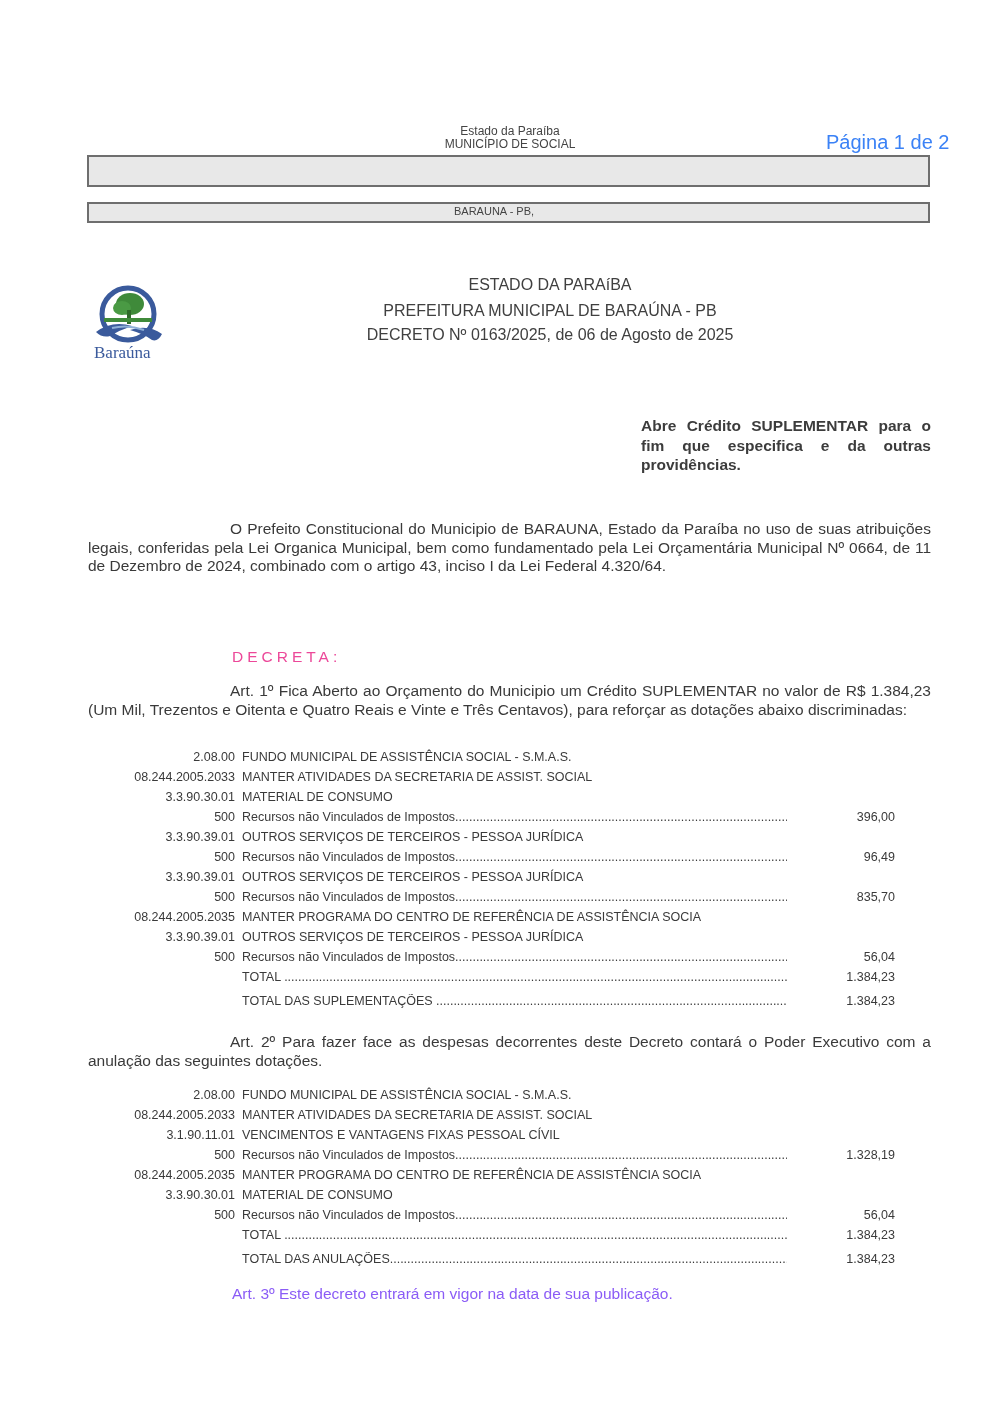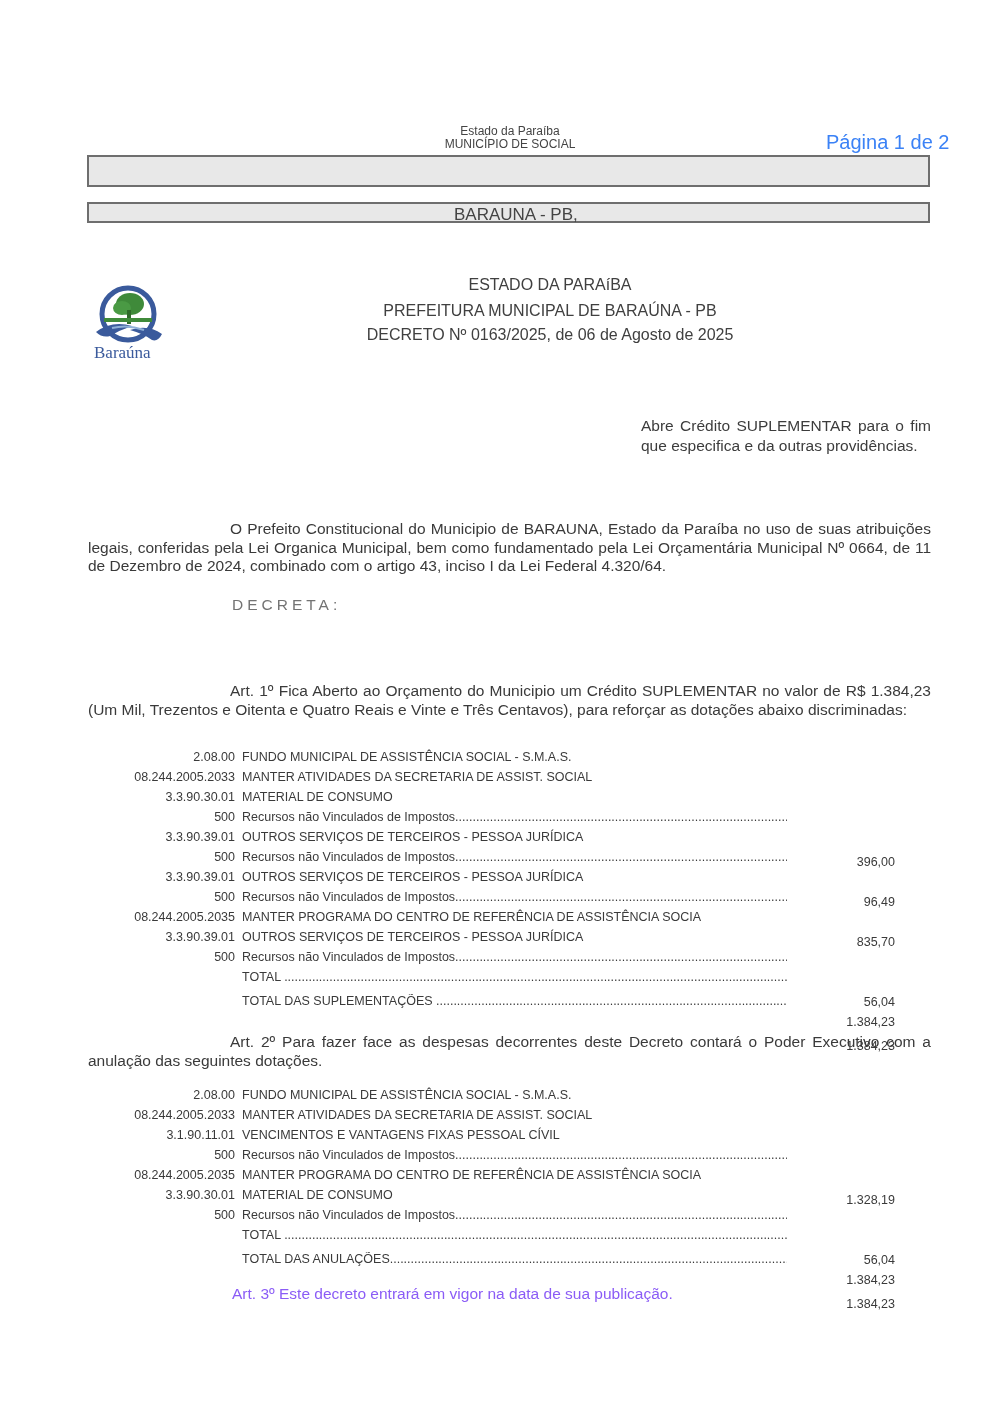--- a/index.html
+++ b/index.html
@@ -6,41 +6,41 @@
   body {
     width: 1000px; height: 1423px; background: #ffffff; position: relative; overflow: hidden;
     font-family: "Liberation Sans", sans-serif; color: #3a3a3a;
   }
   .abs { position: absolute; }
   .hdr-state { left: 400px; top: 125px; width: 220px; text-align: center; font-size: 12px; line-height: 13px; color: #444; }
   .hdr-page { left: 826px; top: 122px; font-size: 20px; color: #3b82f6; margin-top: 9px; }
   .box { left: 87px; width: 843px; background: #e8e8e8; border: 2px solid #6e6e6e; box-sizing: border-box; }
   .box1 { top: 155px; height: 32px; }
   .box2 { top: 202px; height: 21px; }
-  .box2-text { left: 454px; top: 205px; font-size: 17px; color: #444; }
+  .box2-text { left: 454px; top: 205px; font-size: 11px; color: #444; }
   .logo { left: 92px; top: 284px; width: 80px; height: 80px; }
   .logo-text { left: 94px; top: 343px; font-family: "Liberation Serif", serif; font-size: 17px; color: #3a5a9c; }
   .title { left: 330px; width: 440px; text-align: center; font-size: 16px; color: #404040; }
   .t1 { top: 276px; }
   .t2 { top: 302px; }
   .t3 { top: 326px; }
-  .ementa { left: 641px; top: 416px; width: 290px; font-size: 15.5px; line-height: 19.5px; text-align: justify; text-align-last: left; color: #3c3c3c; }
+  .ementa { left: 641px; top: 416px; width: 290px; font-size: 15.5px; line-height: 19.5px; text-align: justify; text-align-last: left; color: #3c3c3c; font-weight: bold; }
   .para { left: 88px; width: 843px; font-size: 15.5px; line-height: 18.5px; text-align: justify; color: #3a3a3a; }
   .para .ind { display: inline-block; width: 142px; }
   .p1 { top: 520px; }
-  .decreta { left: 232px; top: 596px; font-size: 15.5px; letter-spacing: 4px; color: #737373; }
+  .decreta { left: 232px; top: 648px; font-size: 15.5px; letter-spacing: 4px; color: #ec4899; }
   .art1 { top: 666px; margin-top: 16px; }
   .art2 { top: 1033px; }
   .art3 { left: 232px; top: 1285px; font-size: 15.5px; color: #8b5cf6; }
   .tbl { left: 100px; width: 800px; font-size: 12.5px; color: #3a3a3a; }
   .row { position: absolute; left: 0; height: 16px; width: 800px; white-space: nowrap; }
   .row .code { position: absolute; right: 665px; text-align: center; }
   .row .desc { position: absolute; left: 142px; }
   .row .dots { position: absolute; left: 142px; width: 545px; overflow: hidden; white-space: nowrap; }
-  .row .val { position: absolute; right: 5px; text-align: right; margin-top: 45px; }
+  .row .val { position: absolute; right: 5px; text-align: right; }
 </style>
 </head>
 <body>
 
 <div class="abs hdr-state">
   <div>Estado da Paraíba</div>
   <div>MUNICÍPIO DE SOCIAL</div>
 </div>
 <div class="abs hdr-page">Página 1 de 2</div>
 <div class="abs box box1"></div>

